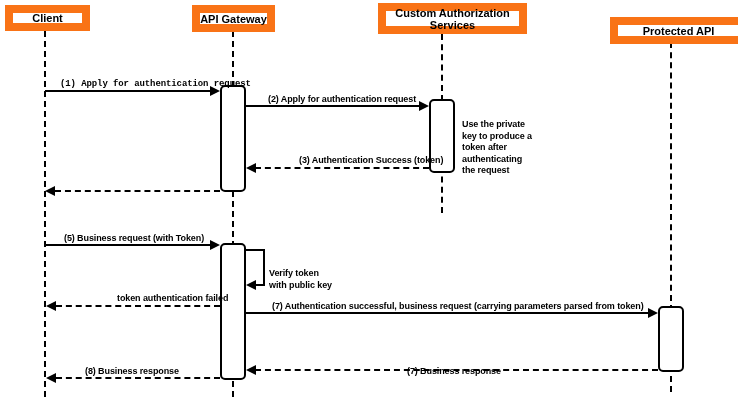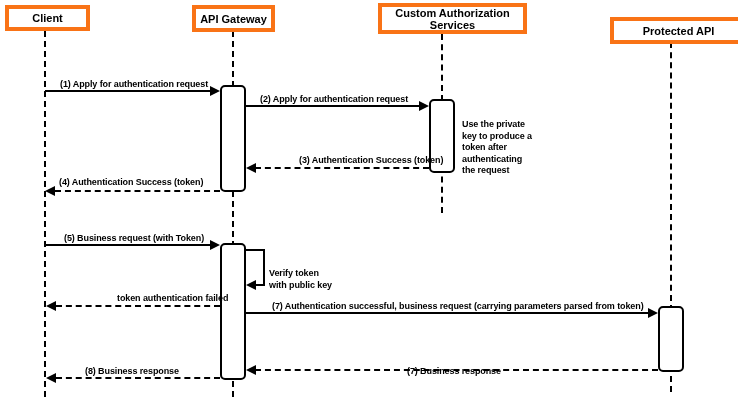--- a/index.html
+++ b/index.html
@@ -1,21 +1,21 @@
 <!DOCTYPE html>
 <html><head>
 <meta charset="utf-8">
 <style>
   html,body{margin:0;padding:0;background:#ffffff;}
   #canvas{
     position:relative;width:738px;height:401px;background:#ffffff;overflow:hidden;
     font-family:"Liberation Sans",sans-serif;color:#000;
   }
   .pbox{
-    position:absolute;box-sizing:border-box;border:4px solid #f97316;background:#fff;
+    position:absolute;box-sizing:border-box;border:8px solid #f97316;background:#fff;
     display:flex;align-items:center;justify-content:center;text-align:center;
     font-weight:bold;font-size:11px;line-height:12px;white-space:pre-line;z-index:4;
   }
   .lifeline{position:absolute;width:0;border-left:2px dashed #000;z-index:1;}
   .activation{
     position:absolute;box-sizing:border-box;width:26px;border:2px solid #000;
     border-radius:5px;background:#fff;z-index:2;
   }
   .msg-line{position:absolute;height:0;border-top:2px solid #000;z-index:3;}
   .msg-line.dashed{border-top-style:dashed;}
@@ -52,33 +52,32 @@
   </div>
   <div class="pbox" style="left:610px;top:17px;width:137px;height:27px;">
     <span>Protected API</span>
   </div>
 
   <div class="activation" style="left:220px;top:85px;height:107px;"></div>
   <div class="activation" style="left:429px;top:99px;height:74px;"></div>
   <div class="activation" style="left:220px;top:243px;height:137px;"></div>
   <div class="activation" style="left:658px;top:306px;height:66px;"></div>
 
-  <div class="msg-label" style="left:60px;top:79px;">(1) Apply for authentication request</div>
+  <div class="msg-label" style="left:60px;top:79px;font-family:Liberation Mono, monospace;">(1) Apply for authentication request</div>
   <div class="msg-line" style="left:45px;top:90px;width:167px;"></div>
   <div class="head-r" style="left:210px;top:86px;"></div>
 
-  <div class="msg-label" style="left:260px;top:94px;">(2) Apply for authentication request</div>
+  <div class="msg-label" style="left:268px;top:94px;">(2) Apply for authentication request</div>
   <div class="msg-line" style="left:246px;top:105px;width:174px;"></div>
   <div class="head-r" style="left:419px;top:101px;"></div>
 
   <div class="msg-label" style="left:283px;top:155px;padding-left:16px;">(3) Authentication Success (token)</div>
   <div class="msg-line dashed" style="left:255px;top:167px;width:174px;"></div>
   <div class="head-l" style="left:246px;top:163px;"></div>
 
-  <div class="msg-label" style="left:59px;top:177px;">(4) Authentication Success (token)</div>
   <div class="msg-line dashed" style="left:55px;top:190px;width:165px;"></div>
   <div class="head-l" style="left:45px;top:186px;"></div>
 
   <div class="msg-label" style="left:64px;top:233px;">(5) Business request (with Token)</div>
   <div class="msg-line" style="left:45px;top:244px;width:167px;"></div>
   <div class="head-r" style="left:210px;top:240px;"></div>
 
   <div class="msg-line" style="left:246px;top:249px;width:19px;"></div>
   <div class="vseg" style="left:263px;top:249px;height:36px;"></div>
   <div class="msg-line" style="left:255px;top:284px;width:10px;"></div>

